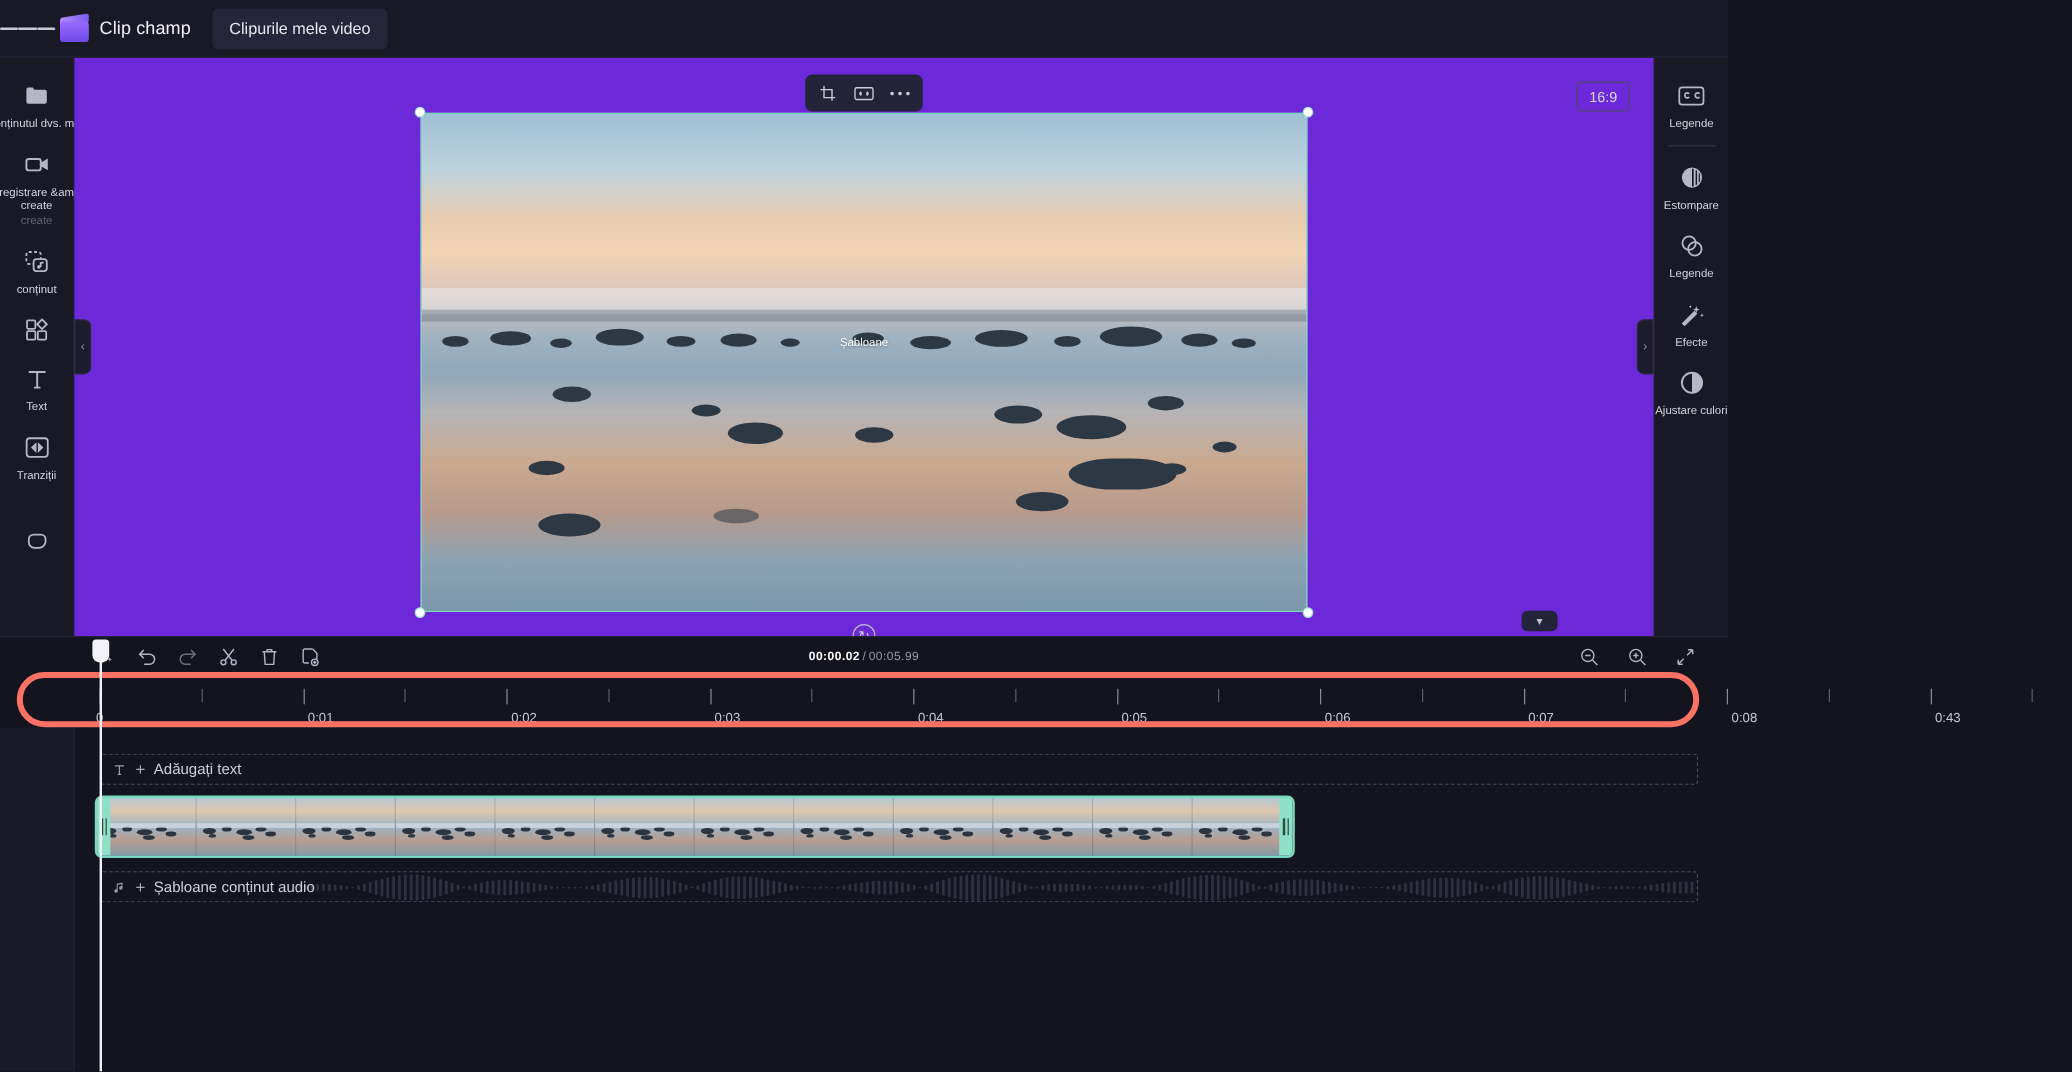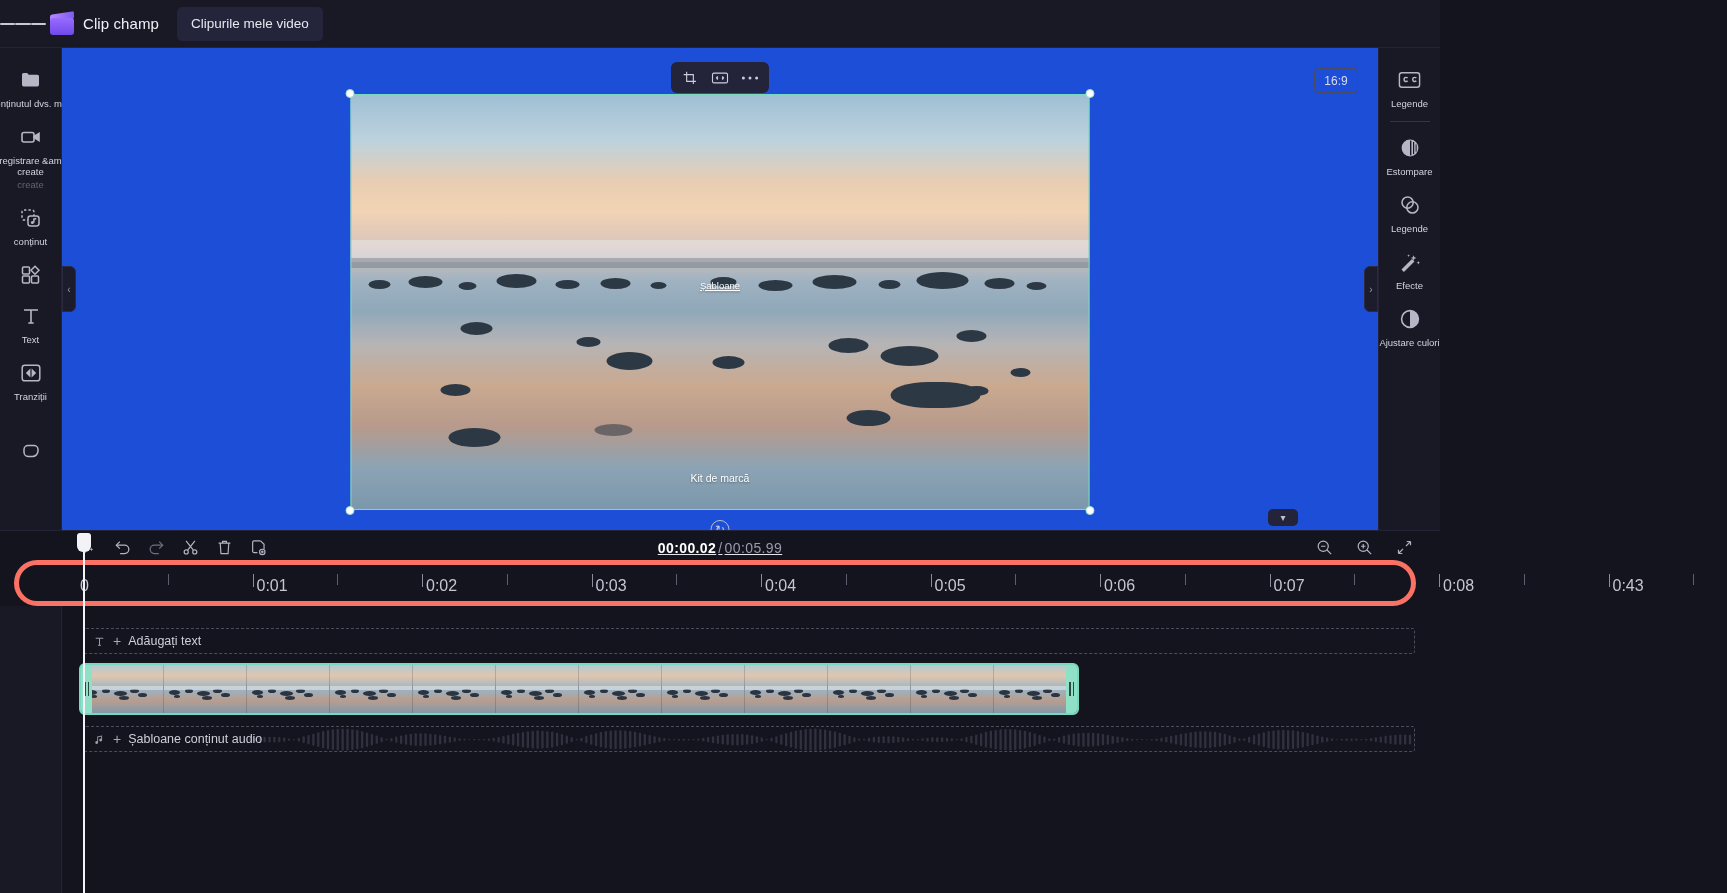--- a/index.html
+++ b/index.html
@@ -63,21 +63,21 @@
 
   
   .rail-right {
     width: 62px; flex: 0 0 62px; background: #191926; border-left: 1px solid #23233a;
     padding-top: 10px; display: flex; flex-direction: column; align-items: center;
   }
   .rail-right .rail-item .lbl { width: 62px; }
   .rail-div { width: 40px; height: 1px; background: #33334a; margin: 6px 0 4px; }
 
   
-  .canvas-area { flex: 1 1 auto; position: relative; background: #1d4ed8; min-width: 0; }
+  .canvas-area { flex: 1 1 auto; position: relative; background: #6d28d9; min-width: 0; }
   .ratio-badge { position: absolute; right: 20px; top: 20px; width: 44px; height: 25px;
     border: 1px solid #4a4a62; border-radius: 4px; font-size: 12px; color: #dcdce6;
     display: flex; align-items: center; justify-content: center; cursor: pointer; }
   .float-tools {
     position: absolute; left: 50%; transform: translateX(-50%); top: 14px;
     height: 31px; background: #23233a; border-radius: 6px; display: flex; align-items: center;
     gap: 2px; padding: 0 5px; z-index: 6;
   }
   .float-tools .tbtn { width: 28px; height: 25px; display: flex; align-items: center; justify-content: center;
     color: #cdcdda; border-radius: 4px; cursor: pointer; }
@@ -87,21 +87,21 @@
   .video { position: absolute; inset: 0; overflow: hidden;
     background: linear-gradient(180deg,#9fbfd4 0%,#bcd2de 11%,#e8cdb2 21%,#f2d4b4 28%,#d8c3bd 37%,
       #9fb2c1 45%,#8fa8ba 52%,#b6b4b6 60%,#caa98f 70%,#b79a8c 80%,#8ba3b4 90%,#7b97ab 100%); }
   .vsel { position: absolute; inset: 0; border: 1.6px solid #79d9be; pointer-events: none; }
   .vhandle { position: absolute; width: 9px; height: 9px; border-radius: 50%; background: #fff;
     border: 1px solid #9fe2ce; }
   .vh-tl { left: -5px; top: -5px; } .vh-tr { right: -5px; top: -5px; }
   .vh-bl { left: -5px; bottom: -5px; } .vh-br { right: -5px; bottom: -5px; }
   .overlay-text { position: absolute; width: 100%; text-align: center; color: #fff;
     font-size: 9.5px; text-shadow: 0 1px 2px rgba(0,0,0,.35); }
-  .ov-1 { top: 186px; text-decoration: underline; } .ov-2 { top: 378px; font-size: 10.5px; }
+  .ov-1 { top: 186px; } .ov-2 { top: 378px; font-size: 10.5px; }
   .rock { position: absolute; border-radius: 50%; background: #2d3845; }
 
   .rotate-handle { position: absolute; left: 50%; transform: translateX(-50%); top: 472px;
     width: 19px; height: 19px; border-radius: 50%; border: 1.6px solid #bdbdcd; color: #cfcfdb;
     display: flex; align-items: center; justify-content: center; font-size: 12px; cursor: pointer; }
 
   .playbar { position: absolute; left: 0; right: 0; top: 534px; height: 40px; }
   .pb-left { position: absolute; left: 392px; top: 7px; color: #9d9db0; cursor: pointer; }
   .pb-center { position: absolute; left: 50%; transform: translateX(-50%); display: flex; align-items: center; gap: 22px; }
   .pb-btn { color: #c6c6d4; cursor: pointer; display: flex; align-items: center; justify-content: center; }
@@ -118,36 +118,36 @@
   .chev-down { position: absolute; right: 80px; bottom: 4px; width: 30px; height: 17px;
     background: #23233a; border-radius: 5px; color: #bfbfcd; font-size: 10px;
     display: flex; align-items: center; justify-content: center; cursor: pointer; z-index: 9; }
 
   
   .timeline { flex: 0 0 363px; background: #14141f; position: relative; border-top: 1px solid #23233a; }
   .tl-toolbar { height: 33px; display: flex; align-items: center; position: relative; }
   .tl-tools { display: flex; align-items: center; gap: 10px; padding-left: 76px; }
   .tl-tool { width: 24px; height: 24px; display: flex; align-items: center; justify-content: center;
     color: #b3b3c2; cursor: pointer; }
-  .tl-time { position: absolute; left: 50%; transform: translateX(-50%); font-size: 14px; letter-spacing: .4px; text-decoration: underline; }
+  .tl-time { position: absolute; left: 50%; transform: translateX(-50%); font-size: 10px; letter-spacing: .4px; }
   .tl-time .cur { color: #ffffff; font-weight: bold; }
   .tl-time .sep { color: #9a9aac; margin: 0 2px; }
   .tl-time .tot { color: #9a9aac; }
   .tl-zooms { margin-left: auto; display: flex; align-items: center; gap: 16px; padding-right: 24px; }
 
   .ruler-wrap { position: relative; height: 42px; margin: 0 0 0 0; }
   .ruler-highlight {
     position: absolute; left: 14px; right: 24px; top: -4px; height: 46px;
     border: 5px solid #fb7264; border-radius: 26px; pointer-events: none; z-index: 14;
   }
   .ruler { position: absolute; left: 83px; right: 25px; top: 0; height: 42px; }
   .tick { position: absolute; top: 10px; }
   .tick .bar { width: 1px; height: 11px; background: #5d5d70; }
   .tick.major .bar { height: 13px; background: #8b8b9c; }
-  .tick .txt { position: absolute; left: 4px; top: 3px; font-size: 16px; color: #c6c6d2; white-space: nowrap; }
+  .tick .txt { position: absolute; left: 4px; top: 19px; font-size: 11px; color: #c6c6d2; white-space: nowrap; }
   .tick.zero .txt { left: -3px; }
 
   .tracks { position: absolute; left: 0; right: 0; top: 75px; bottom: 0; }
   .playhead { position: absolute; left: 83px; top: -58px; bottom: 0; width: 2px; background: #f2f2f7; z-index: 16; }
   .playhead .knob { position: absolute; left: -6px; top: -15px; width: 14px; height: 19px;
     background: #f2f2f7; border-radius: 3px 3px 6px 6px; }
 
   .track-text {
     position: absolute; left: 83px; right: 25px; top: 22px; height: 26px;
     border: 1px dashed #4b4b5e; border-radius: 3px; display: flex; align-items: center;
@@ -332,21 +332,20 @@
           <div class="rock" style="left:606px;top:236px;width:30px;height:12px"></div>
           <div class="rock" style="left:540px;top:288px;width:90px;height:26px;border-radius:44px/15px"></div>
           <div class="rock" style="left:496px;top:316px;width:44px;height:16px"></div>
           <div class="rock" style="left:90px;top:290px;width:30px;height:12px"></div>
           <div class="rock" style="left:98px;top:334px;width:52px;height:19px"></div>
           <div class="rock" style="left:244px;top:330px;width:38px;height:12px;opacity:.55"></div>
           <div class="rock" style="left:614px;top:292px;width:24px;height:10px"></div>
           <div class="rock" style="left:660px;top:274px;width:20px;height:9px"></div>
 
           <div class="overlay-text ov-1">Șabloane</div>
-          <div class="overlay-text ov-2">Kit de marcă</div>
         </div>
         <div class="vsel"></div>
         <div class="vhandle vh-tl"></div>
         <div class="vhandle vh-tr"></div>
         <div class="vhandle vh-bl"></div>
         <div class="vhandle vh-br"></div>
       </div>
 
       <div class="rotate-handle">↻</div>
 

